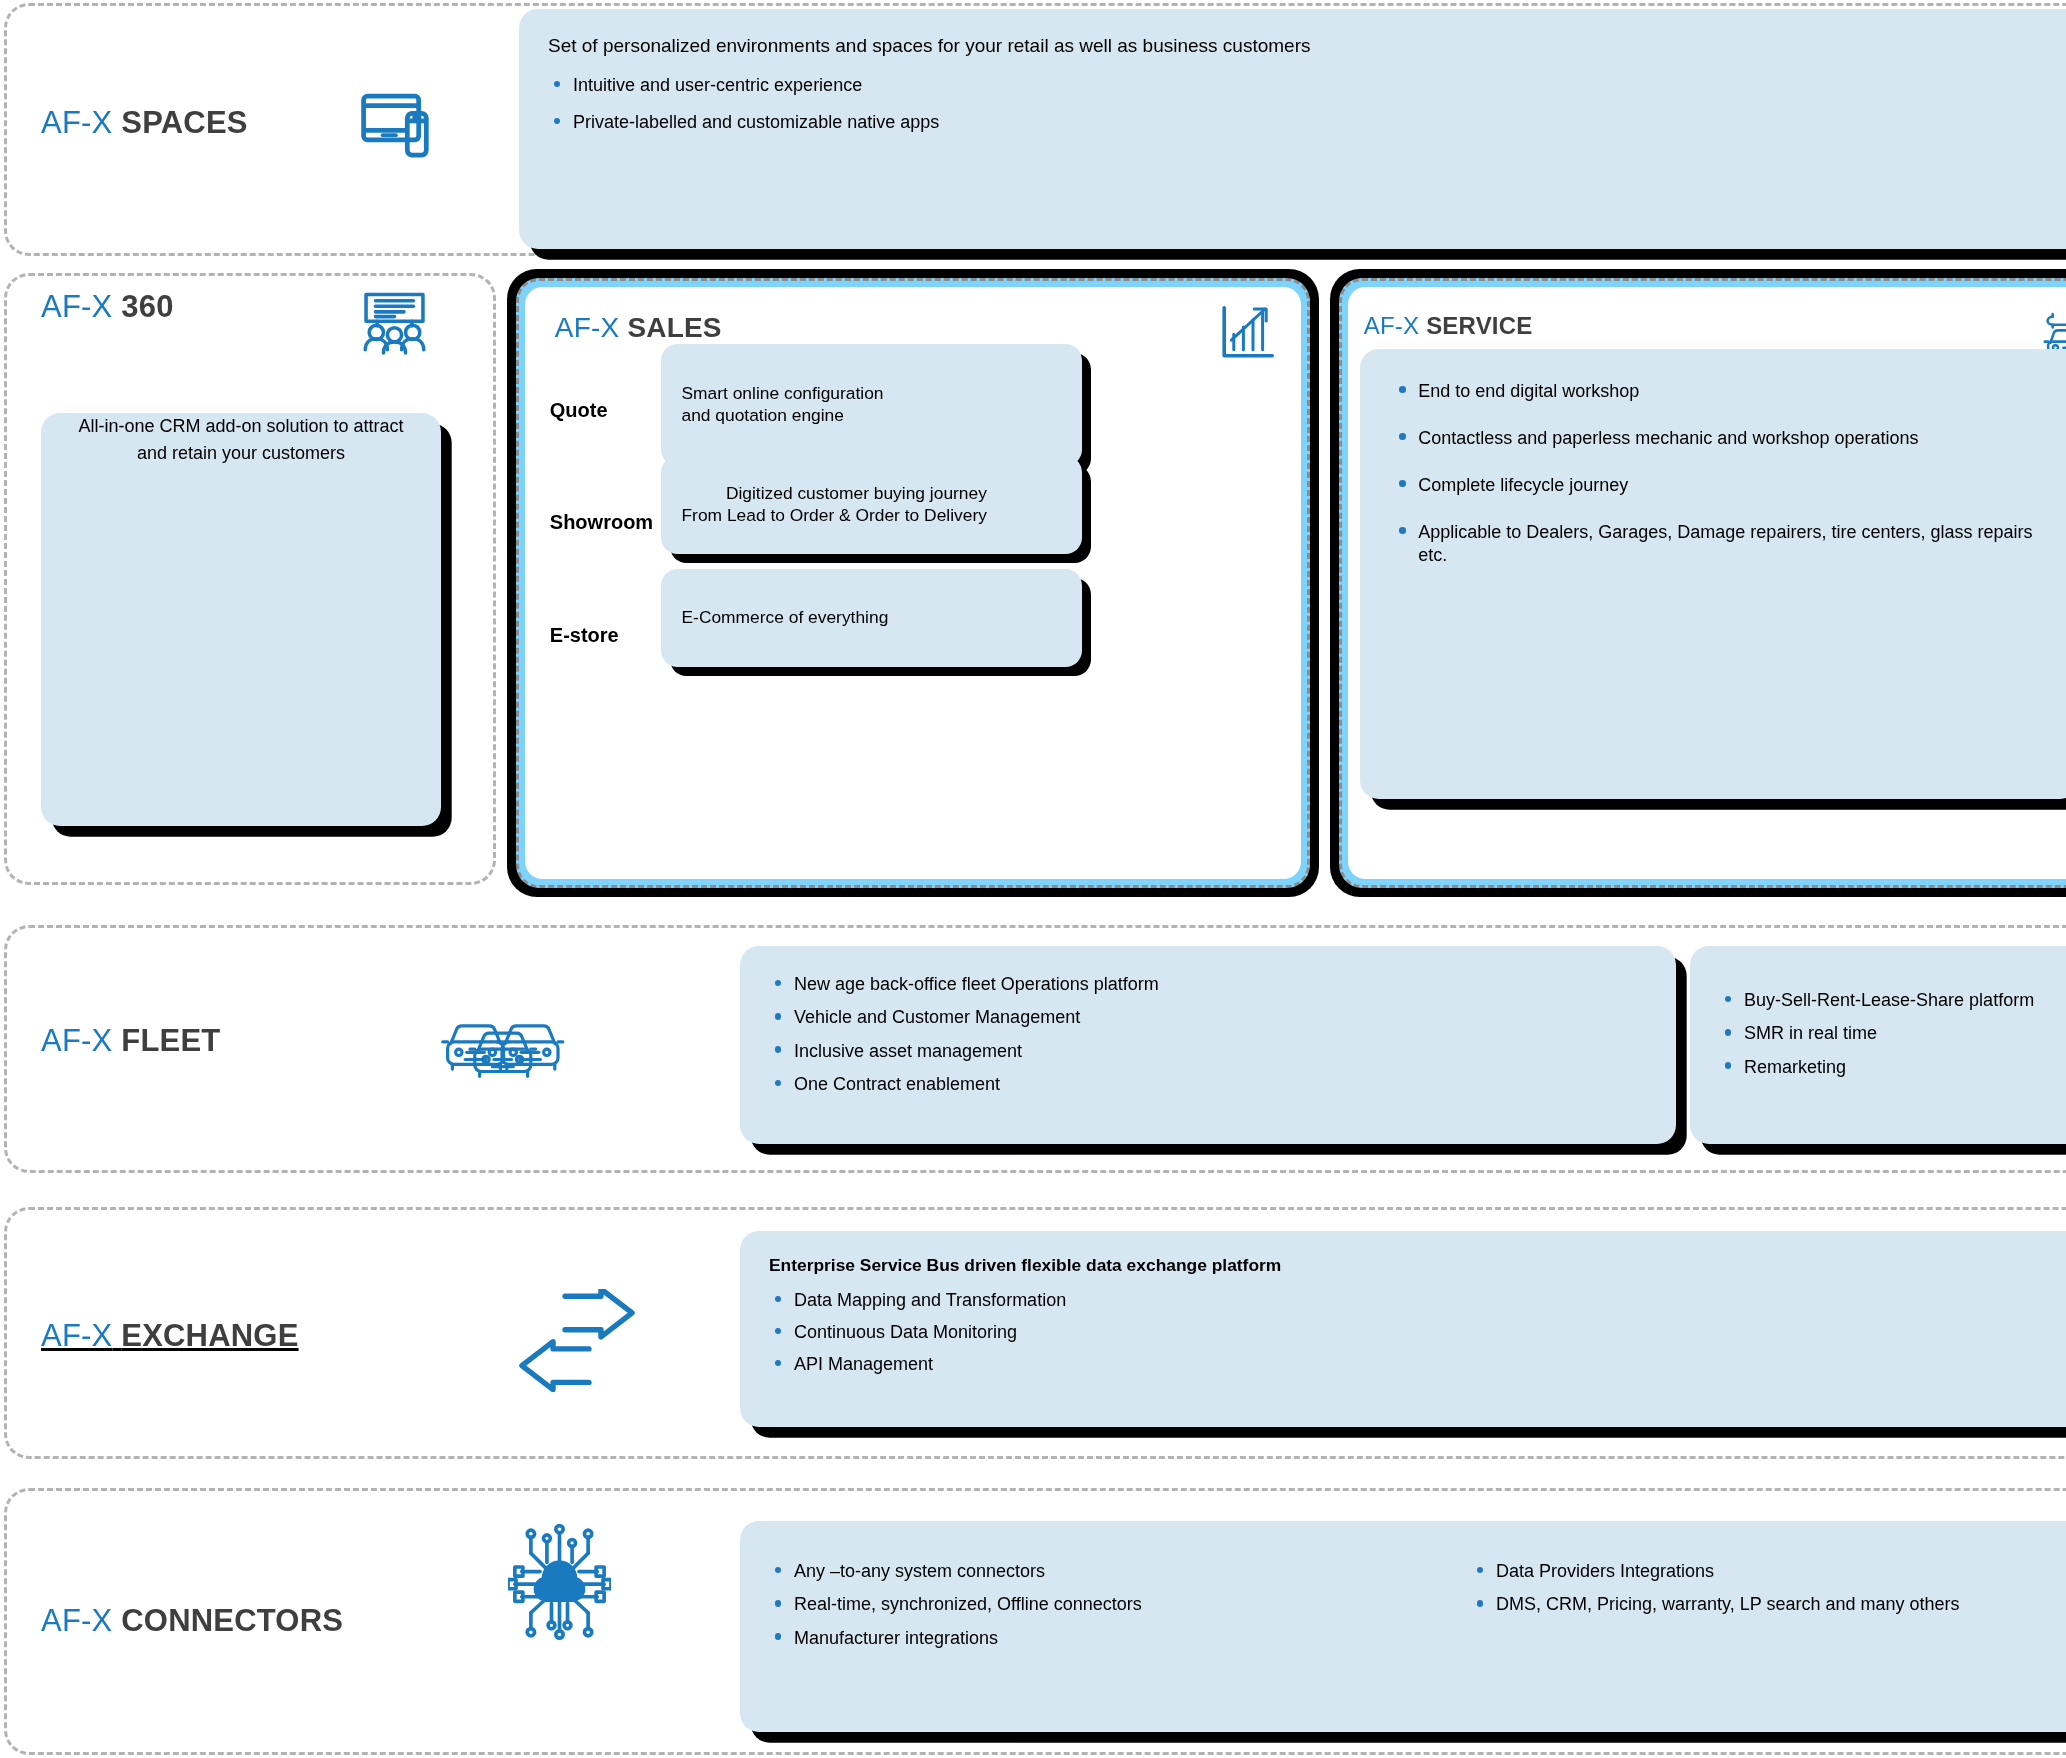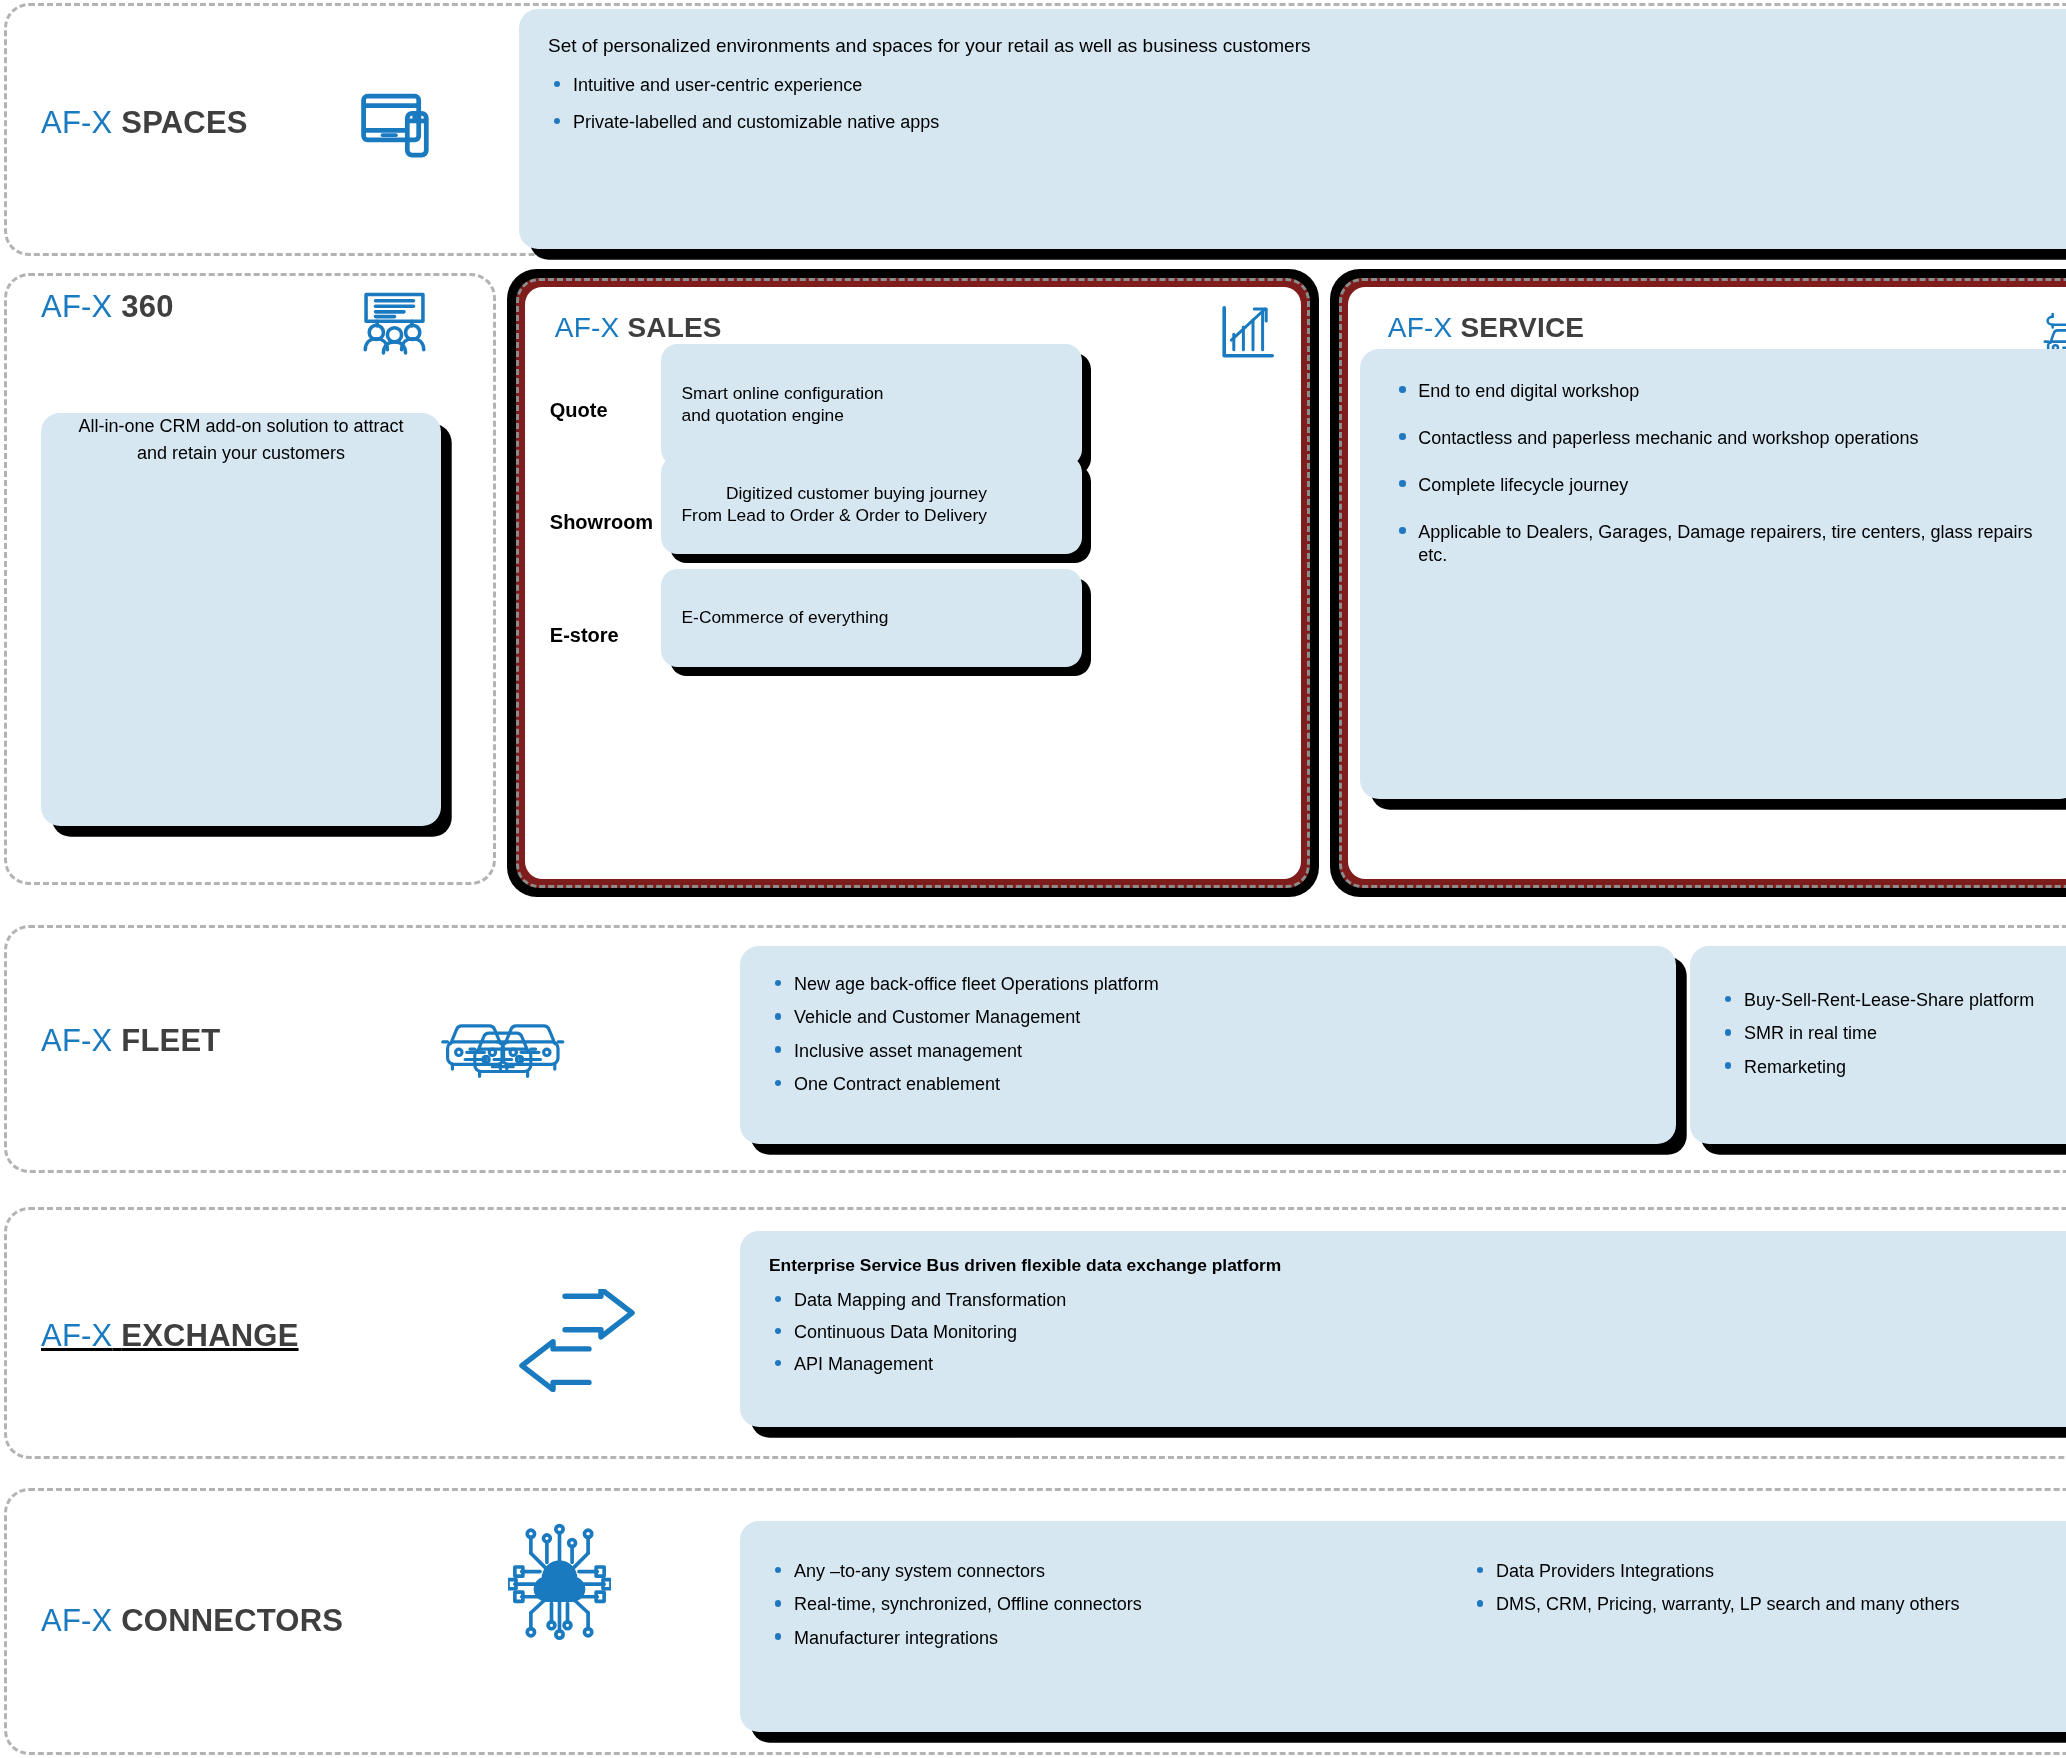--- a/index.html
+++ b/index.html
@@ -84,21 +84,21 @@
     background:#000;
     border-radius:30px;
     box-sizing:border-box;
     padding:9px;
   }
   .pill > .pill-dash{
     width:100%;height:100%;
     box-sizing:border-box;
     border:3.7px dashed #8c8c8c;
     border-radius:23px;
-    background:#7f1d1d;
+    background:#7dd3fc;
     padding:5.8px;
   }
   .pill > .pill-dash > .pill-body{
     width:100%;height:100%;
     background:#fff;
     border-radius:17.4px;
     box-sizing:border-box;
     position:relative;
   }
 
@@ -213,21 +213,21 @@
           <div class="lead" style="white-space:pre-line;font-size:17.4px;">E-Commerce of everything</div>
         </div>
       </div>
     </div>
   </div>
 </div>
 
 <div class="pill" style="left:1330px;top:269px;width:812px;height:628px;">
   <div class="pill-dash">
     <div class="pill-body">
-      <div class="brand" style="left:40px;top:25px;font-size:28px;">
+      <div class="brand" style="left:16px;top:25px;font-size:24px;">
         <span class="afx">AF-X</span>
         <span class="nm">SERVICE</span>
       </div>
       <div class="icon" style="right:24px;top:20px;position:absolute;">
         <svg width="62" height="58" viewBox="0 0 110 100" fill="none" stroke="#1a7ac0" stroke-width="4.5" stroke-linecap="round" stroke-linejoin="round">
           <path d="M26 16c-5 0-9 3-9 7s4 7 9 7h58c5 0 9-3 9-7s-4-7-9-7"></path>
           <path d="M26 16v-5M26 30v5M84 16v-5M84 30v5"></path>
           <path d="M22 62l6-17c1-3 4-5 7-5h40c3 0 6 2 7 5l6 17"></path>
           <rect x="18" y="60" width="74" height="22" rx="7"></rect>
           <circle cx="31" cy="71" r="4.5"></circle>

